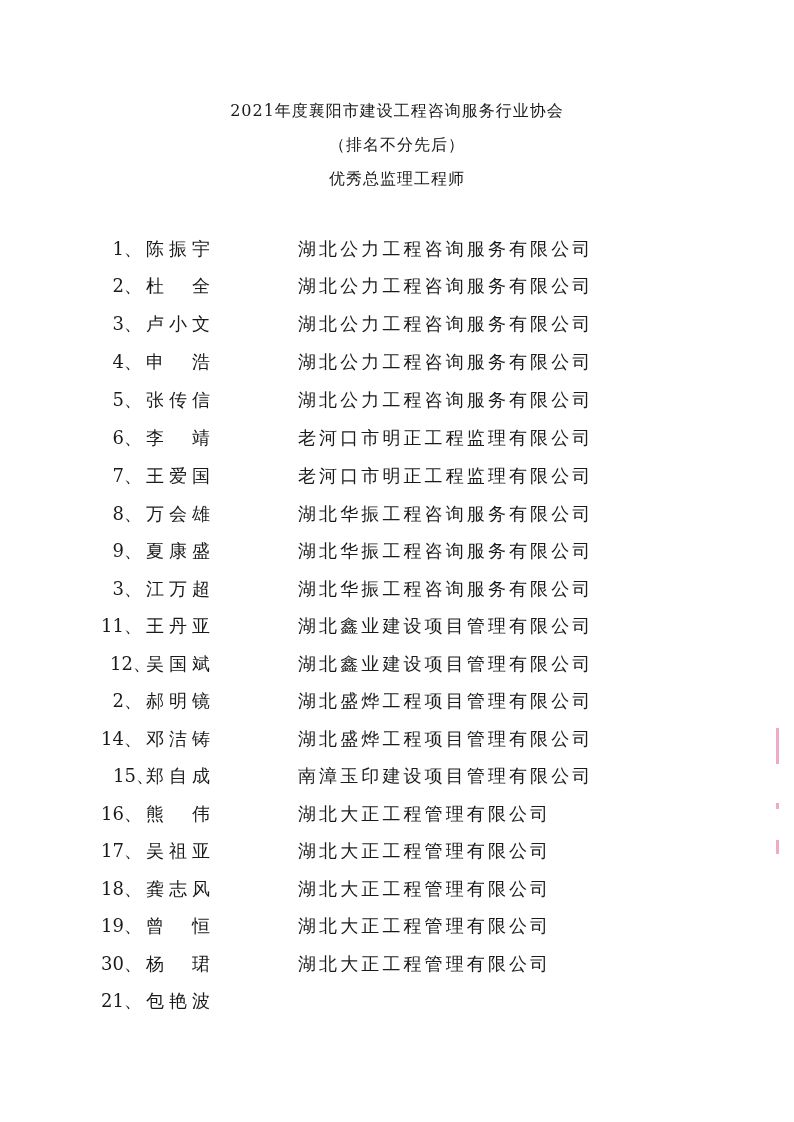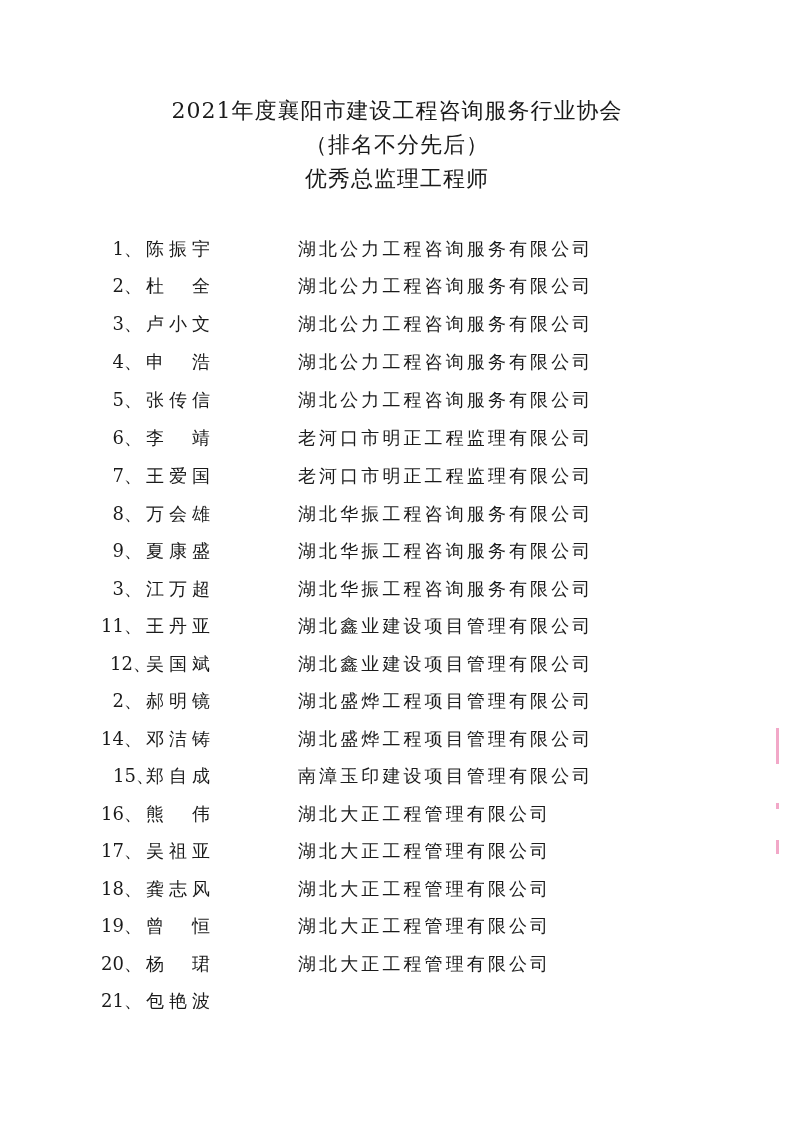--- a/index.html
+++ b/index.html
@@ -1,19 +1,19 @@
 <!DOCTYPE html>
 <html><head>
 <meta charset="utf-8">
 <style>
   html, body { margin: 0; padding: 0; background: #ffffff; }
   body { width: 794px; height: 1122px; position: relative; overflow: hidden;
          font-family: "DejaVu Serif", "Liberation Serif", serif; color: #1a1a1a; }
   .title-block { position: absolute; left: 0; width: 794px; top: 94px; text-align: center; }
-  .title-line { font-size: 22px; line-height: 34px; letter-spacing: 1px; }
+  .title-line { font-size: 16px; line-height: 34px; letter-spacing: 1px; }
   .list { position: absolute; left: 0; top: 234px; width: 794px; }
   .row { position: absolute; height: 30px; font-size: 18px; line-height: 30px; white-space: nowrap; }
   .num { position: absolute; right: 652px; text-align: right; width: 60px; }
   .name { position: absolute; left: 146px; width: 64px; display: flex; justify-content: space-between; }
   .company { position: absolute; left: 262px; letter-spacing: 3.1px; margin-left: 36px; }
   .seal-mark { position: absolute; left: 776px; width: 3px; background: #e8609a; opacity: .55; }
 </style>
 </head>
 <body>
 
@@ -184,21 +184,21 @@
     </div>
     <div class="row" style="top: 677px; left: 0px; width: 794px;">
       <span class="num">19、</span>
       <span class="name">
         <span>曾</span>
         <span>恒</span>
       </span>
       <span class="company">湖北大正工程管理有限公司</span>
     </div>
     <div class="row" style="top: 715px; left: 0px; width: 794px;">
-      <span class="num">20、</span>
+      <span class="num">30、</span>
       <span class="name">
         <span>杨</span>
         <span>珺</span>
       </span>
       <span class="company">湖北大正工程管理有限公司</span>
     </div>
     <div class="row" style="top: 752px; left: 0px; width: 794px;">
       <span class="num">21、</span>
       <span class="name">
         <span>包</span>

